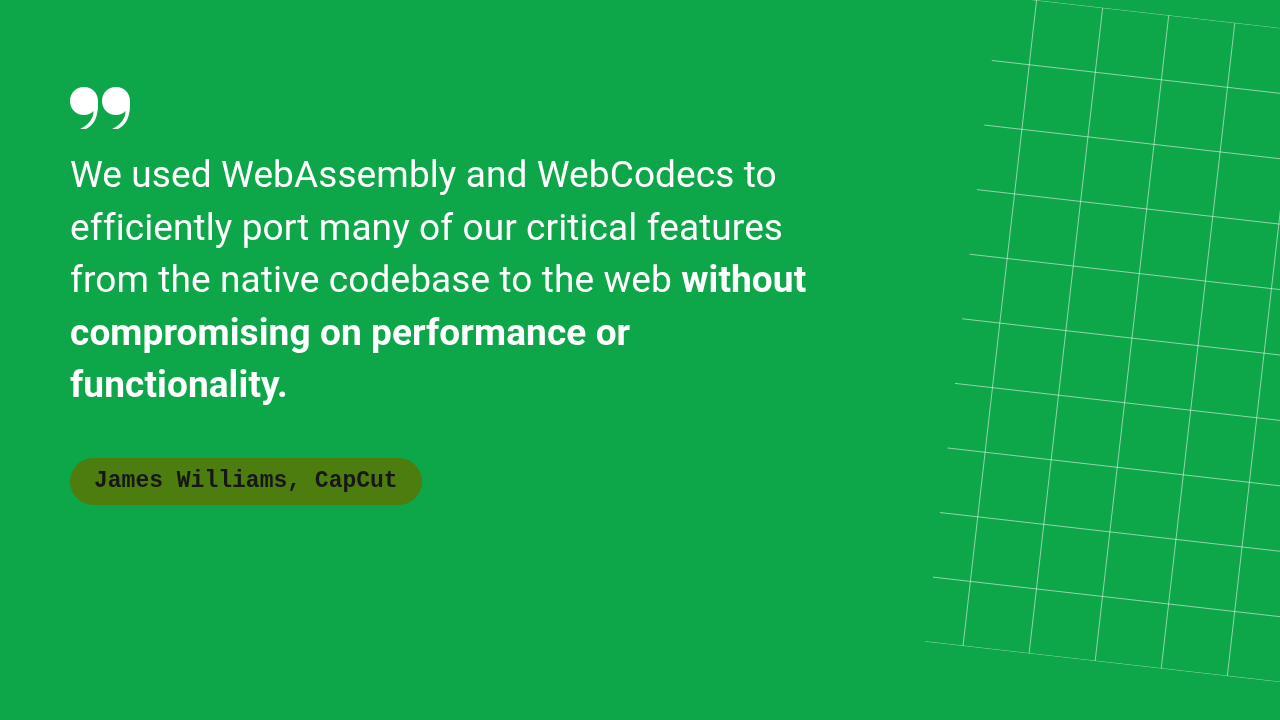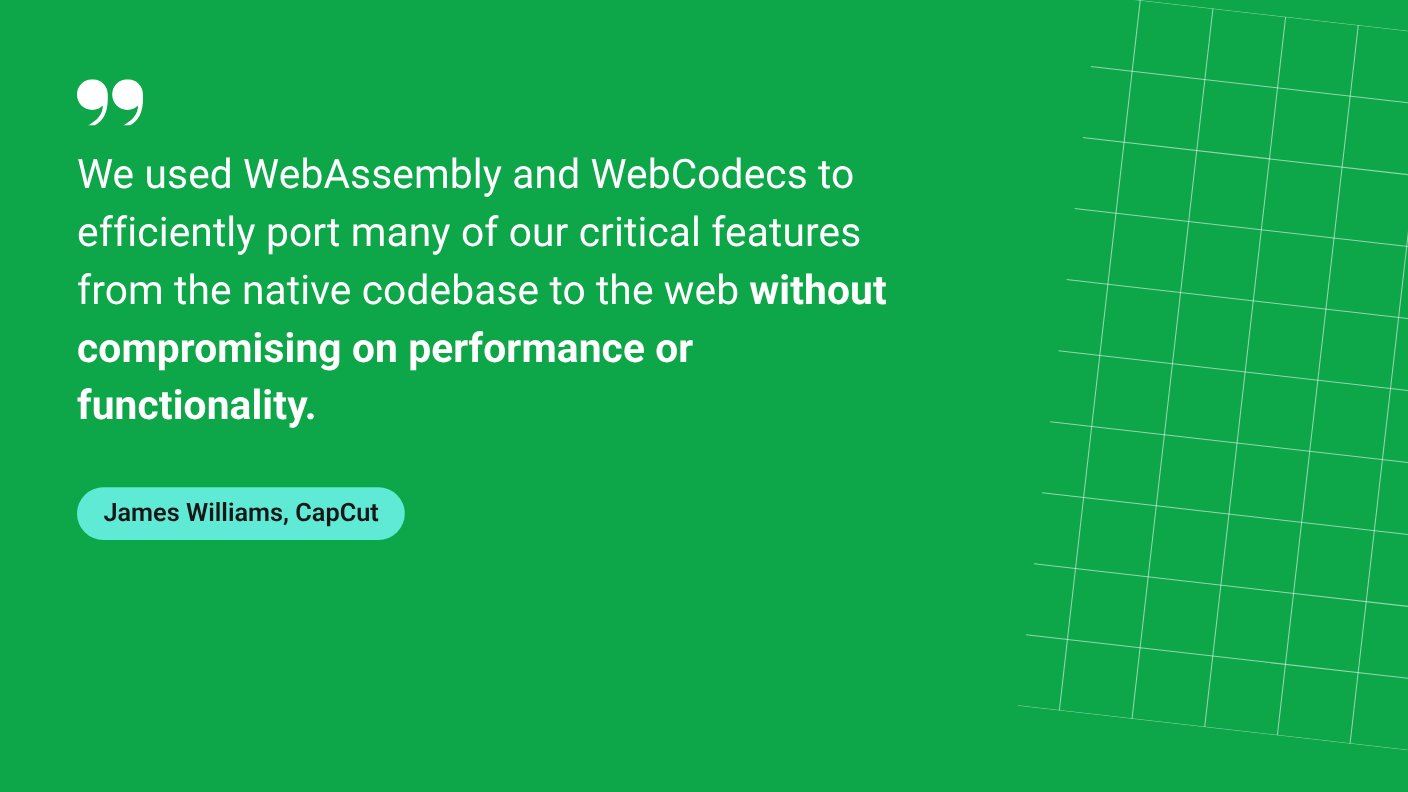--- a/index.html
+++ b/index.html
@@ -19,21 +19,21 @@
     width: 380px;
     pointer-events: none;
     transform: rotate(6.5deg) translateX(60px);
     transform-origin: right center;
   }
   .grid svg { width: 100%; height: 100%; }
 
   .quote-block {
     position: absolute;
     left: 70px;
-    top: 72px;
+    top: 87px;
     width: 740px;
     color: #ffffff;
   }
 
   .qmark {
     display: flex;
     gap: 4px;
     margin-bottom: 20px;
   }
   .qmark svg { display: block; }
@@ -42,26 +42,27 @@
     font-size: 37px;
     line-height: 1.42;
     font-weight: 400;
     letter-spacing: 0.1px;
   }
   .quote-text b { font-weight: 700; }
 
   .attribution {
     display: inline-block;
     margin-top: 46px;
-    background: #5eead4;
+    background: #4d7c0f;
     color: #171717;
     font-weight: 600;
     font-size: 23px;
     padding: 10px 24px 11px 24px;
     border-radius: 999px;
+    font-family: Liberation Mono, monospace;
   }
 </style>
 </head>
 <body>
 
 <div class="grid">
   <svg viewBox="0 0 400 700" preserveAspectRatio="none">
     <g stroke="rgba(255,255,255,0.55)" stroke-width="1" fill="none">
       <line x1="0" y1="0" x2="400" y2="0"></line>
       <line x1="0" y1="70" x2="400" y2="70"></line>

